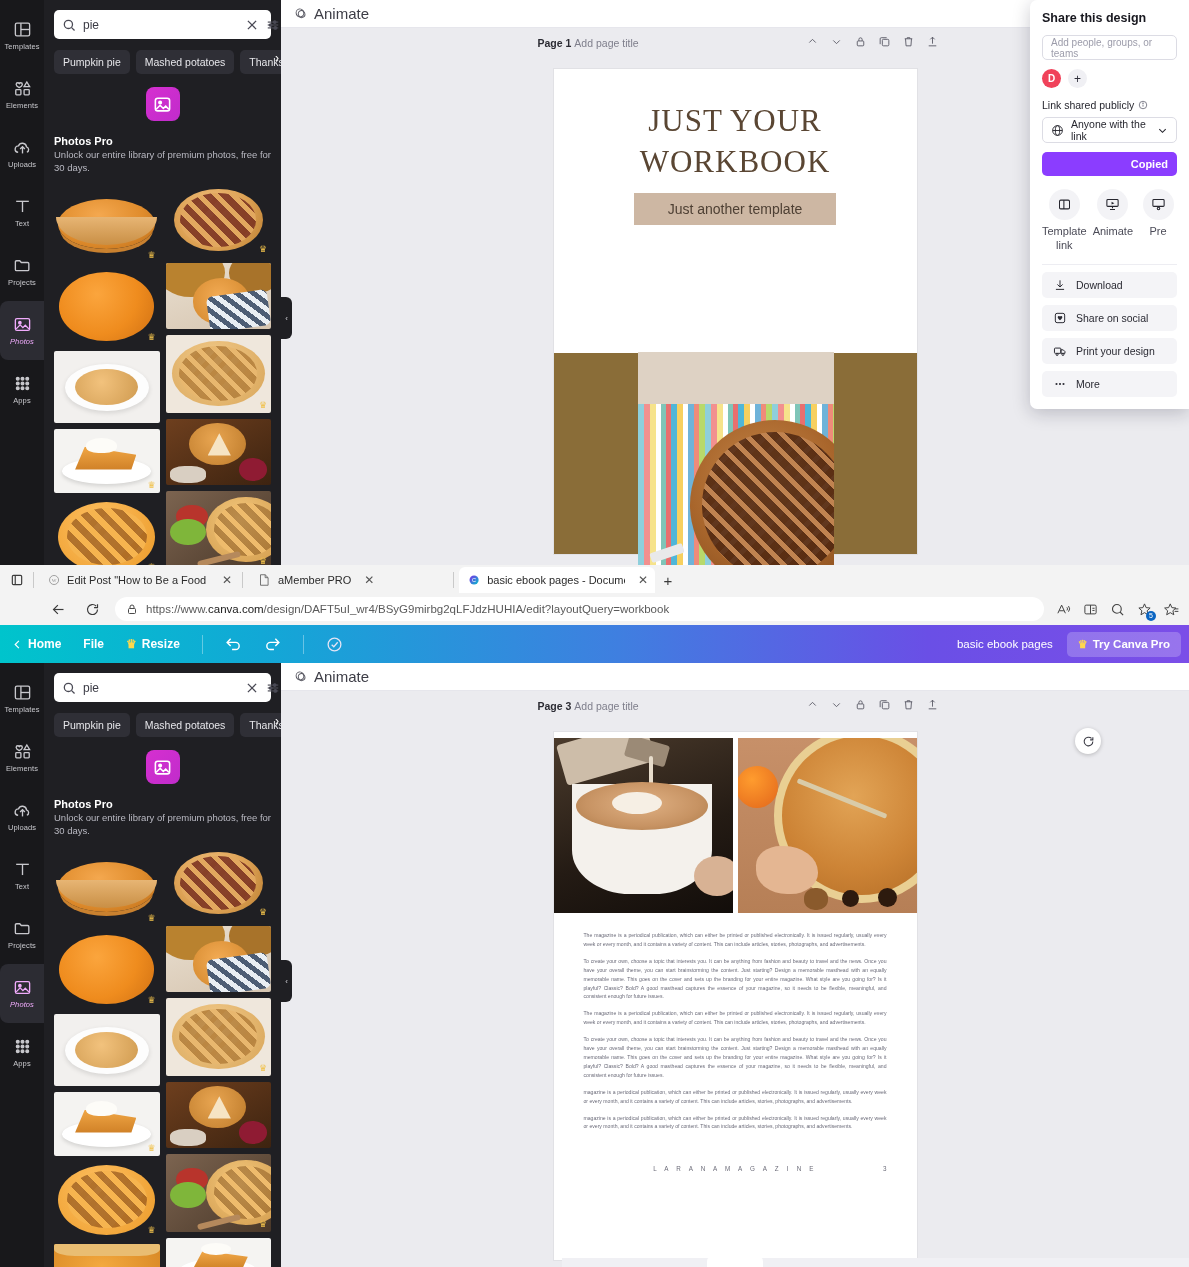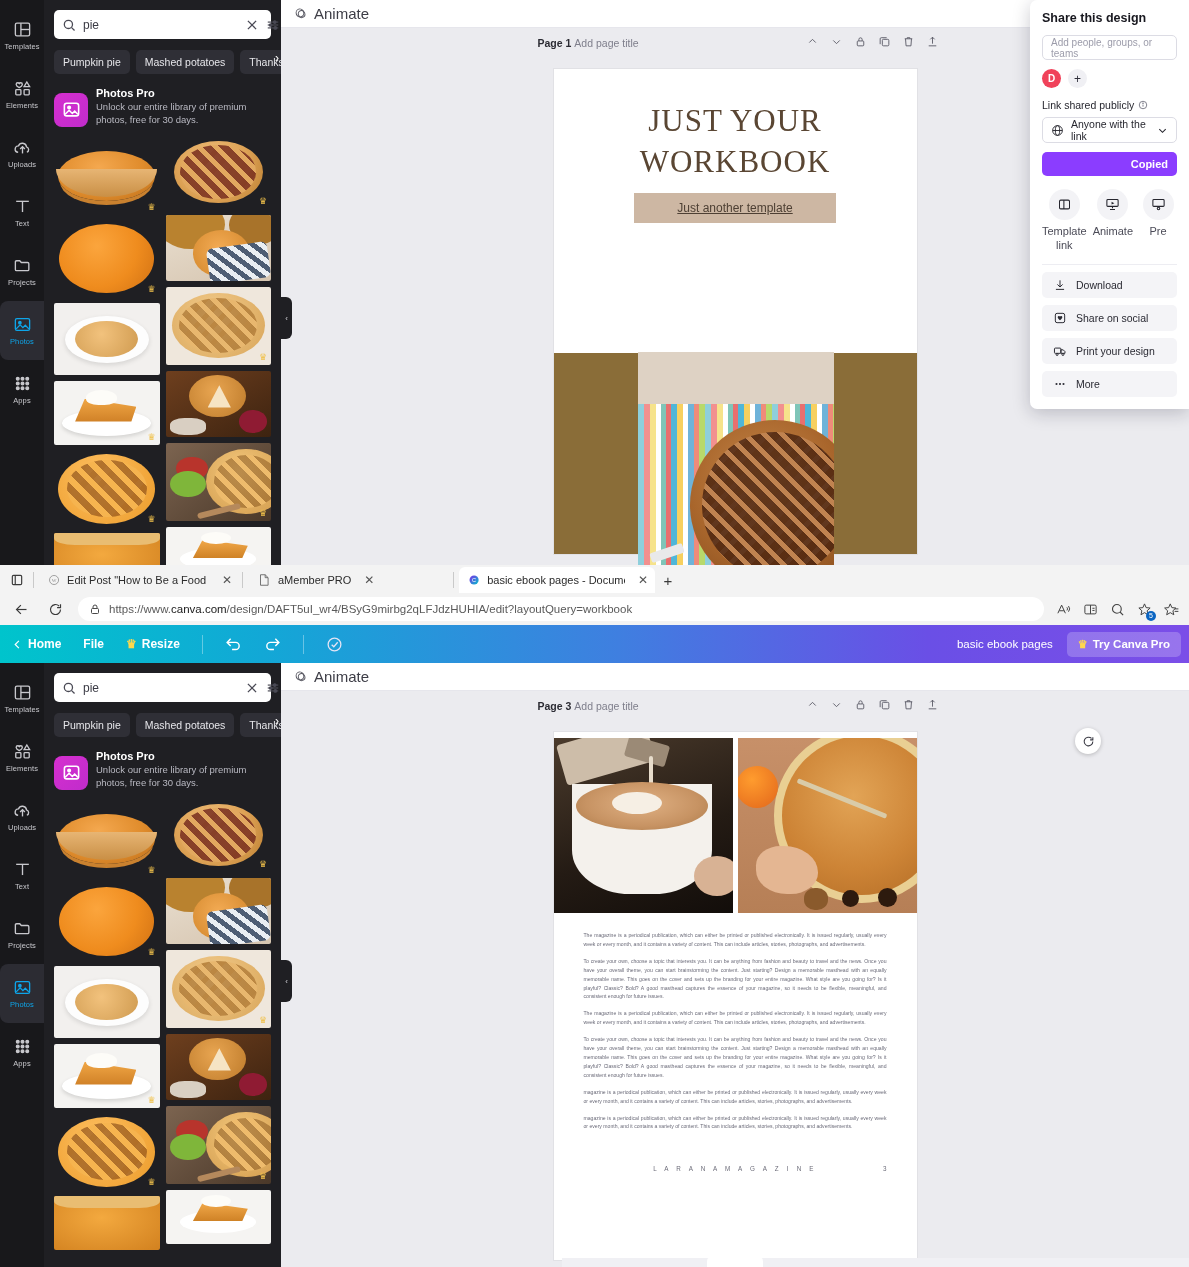--- a/index.html
+++ b/index.html
@@ -17,21 +17,21 @@
   .railbar {
     position: absolute; left: 0; top: 0; width: 44px; height: 100%;
     background: #18181b; display: flex; flex-direction: column; align-items: center;
     padding-top: 6px; z-index: 6;
   }
   .rail-item {
     width: 44px; height: 59px; display: flex; flex-direction: column;
     align-items: center; justify-content: center; gap: 3px;
     color: #c8c8cd; cursor: pointer;
   }
-  .rail-item.active { background: #2c2c33; border-radius: 8px 0 0 8px; color:#0ea5e9; }
+  .rail-item.active { background: #2c2c33; border-radius: 8px 0 0 8px; color:#f0abfc;font-style:italic; }
   .rail-item .glyph { width: 19px; height: 19px; display:block; }
   .rail-item .rlabel { font-size: 7.5px; letter-spacing: .1px; }
 
   .panel {
     position: absolute; left: 44px; top: 0; width: 237px; height: 100%;
     background: #1f1f23; z-index: 5; overflow: hidden;
   }
   .searchrow { padding: 10px 10px 0 10px; }
   .searchbox {
     height: 29px; background: #ffffff; border-radius: 5px;
@@ -41,21 +41,21 @@
     flex: 1; border: 0; outline: 0; font-size: 12px; color: #3b3b45;
     font-family: "Liberation Sans", sans-serif; background: transparent;
   }
   .sb-icon { width: 14px; height: 14px; flex: none; color:#4a4a55; }
   .chips { display: flex; gap: 6px; padding: 11px 10px 0 10px; align-items: center; position: relative; }
   .chip {
     background: #2f2f36; color: #e6e6ea; font-size: 10.5px;
     border-radius: 5px; padding: 6px 9px; white-space: nowrap; cursor: pointer;
   }
   .chip-arrow { position:absolute; right:2px; top:12px; color:#fff; font-size:12px; }
-  .promo { display: flex; gap: 8px; padding: 13px 10px 0 10px; align-items: flex-end; }
+  .promo { display: flex; gap: 14px; padding: 13px 10px 0 10px; align-items: center; flex-direction: column; }
   .promo-ico {
     width: 34px; height: 34px; border-radius: 8px; flex: none;
     background: linear-gradient(135deg,#d62fd0,#c02ccb);
     display: flex; align-items: center; justify-content: center;
   }
   .promo-t { font-size: 11px; font-weight: bold; color: #fff; }
   .promo-s { font-size: 9.5px; color: #b9b9c2; line-height: 1.35; margin-top: 2px; }
 
   .grid { padding: 10px 10px 0 10px; display: flex; gap: 6px; }
   .gcol { flex: 1; display: flex; flex-direction: column; gap: 6px; }
@@ -99,21 +99,21 @@
     color: #d0d0d6; font-size: 8px; z-index: 7;
   }
 
   
   .cov-title {
     text-align: center; font-family: "Liberation Serif", serif; color: #5a4633;
     font-size: 31px; letter-spacing: 1px; line-height: 1.32; padding-top: 32px;
   }
   .cov-sub {
     display: block; margin: 10px auto 0; background: #cdb7a3; color: #4e4034;
-    font-size: 12px; text-align: center; padding: 8px 0; width: 202px; text-decoration: underline;
+    font-size: 14px; text-align: center; padding: 8px 0; width: 202px;
   }
   .cov-band { position: absolute; left: 0; right: 0; background: #8a6d38; }
   .cov-photo { position: absolute; overflow: hidden; }
 
   
   .mg-imgs { display: flex; gap: 5px; padding: 6px 0 0 0; }
   .mg-img { height: 175px; overflow: hidden; position: relative; }
   .mg-body { padding: 18px 30px 0 30px; }
   .mg-p {
     font-size: 5.1px; line-height: 1.75; color: #6a6a78; text-align: justify;
@@ -177,21 +177,21 @@
   .winbtn { width: 26px; height: 26px; display: flex; align-items: center; justify-content: center; color: #3b3b3b; }
   .vdiv { width: 1px; height: 16px; background: #c9c9c9; margin: 0 5px 5px 3px; }
   .tab {
     height: 26px; display: flex; align-items: center; gap: 7px; padding: 0 7px 0 9px;
     font-size: 11px; color: #2b2b2b; border-radius: 6px 6px 0 0; min-width: 0;
   }
   .tab.active { background: #fff; }
   .tab-label { max-width: 148px; overflow: hidden; white-space: nowrap; text-overflow: clip; }
   .tab-x { color: #555; font-size: 12px; margin-left: 6px; }
   .newtab { width: 26px; height: 26px; display: flex; align-items: center; justify-content: center; font-size: 15px; color: #3a3a3a; }
-  .navrow { height: 32px; display: flex; align-items: center; gap: 12px; padding: 0 10px; }
+  .navrow { height: 32px; display: flex; align-items: center; gap: 12px; padding: 0 10px; margin-left: 37px; }
   .navbtn { width: 22px; height: 22px; display: flex; align-items: center; justify-content: center; color: #3a3a3a; }
   .omni {
     flex: 1; height: 24px; background: #fff; border-radius: 12px; display: flex;
     align-items: center; gap: 8px; padding: 0 11px; font-size: 11.5px; color: #5a5a5a;
   }
   .url-strong { color: #1a1a1a; }
   .omni-right { display: flex; align-items: center; gap: 12px; color: #444; }
   .badge-dot {
     position: absolute; background: #0b65c2; color: #fff; font-size: 7px; border-radius: 50%;
     width: 10px; height: 10px; display: flex; align-items: center; justify-content: center;

